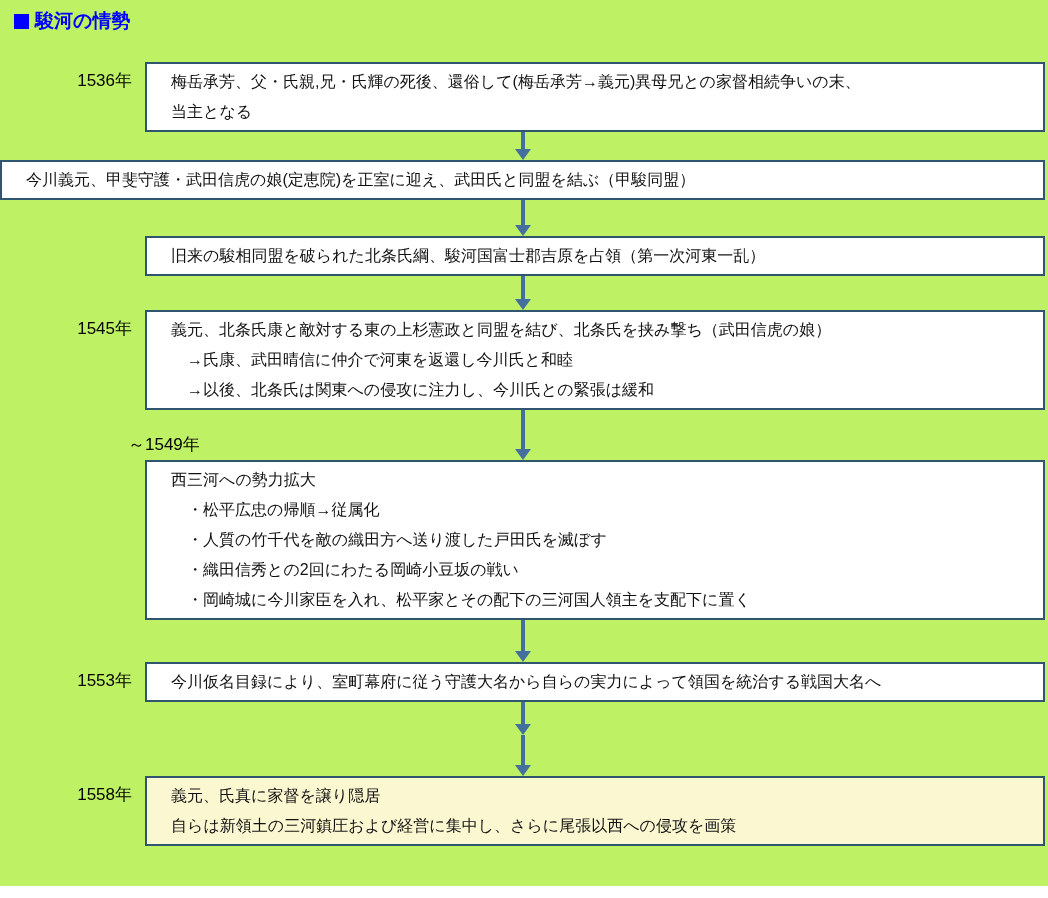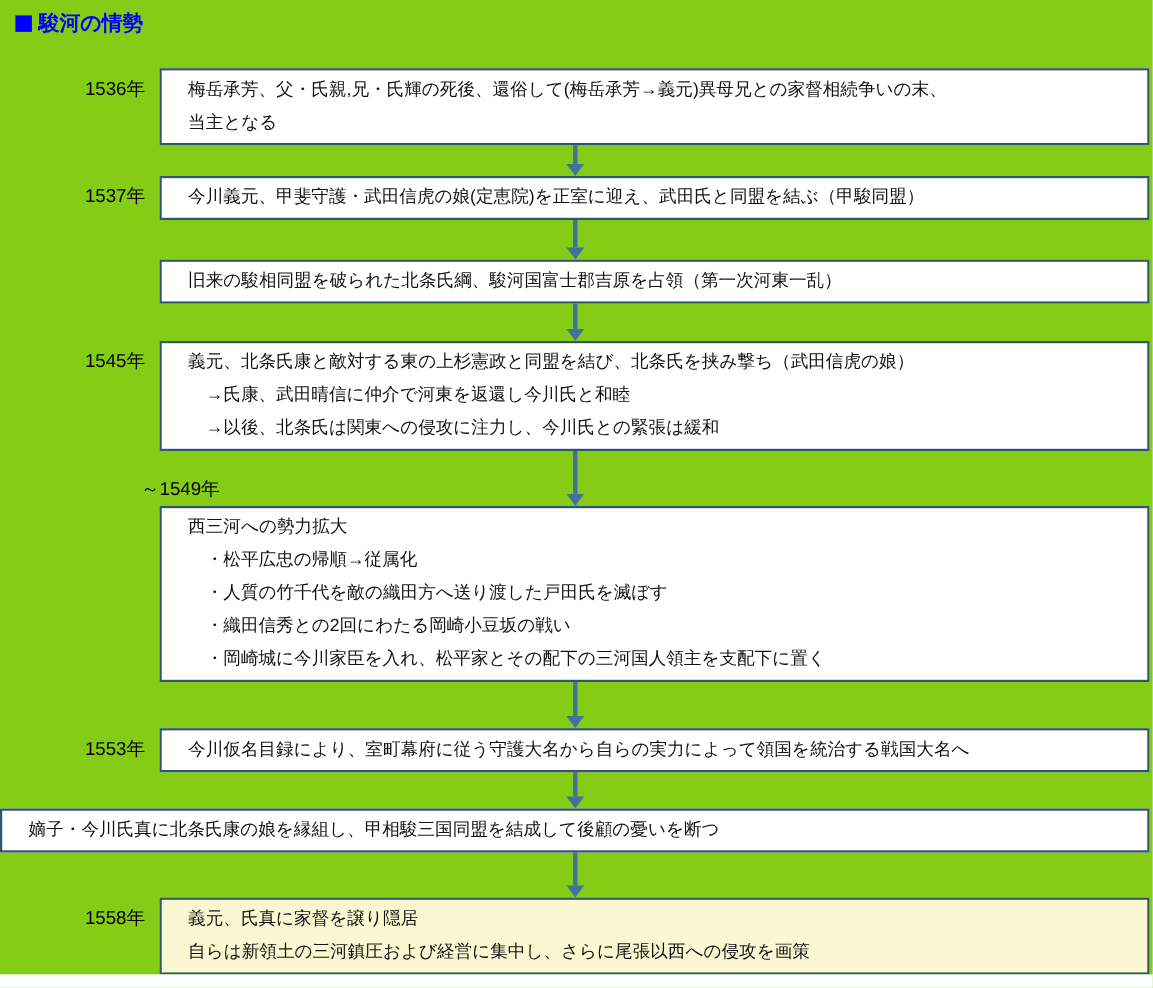--- a/index.html
+++ b/index.html
@@ -1,17 +1,17 @@
 <!DOCTYPE html>
 <html style="--accent: #0000ff; --border: #30556f; --arrow: #44709d; --highlight: #fbf7d0;"><head>
 <meta charset="utf-8">
 <style>
   html,body{margin:0;padding:0;background:#ffffff;}
   body{font-family:"Liberation Sans","DejaVu Sans",sans-serif;color:#111;}
-  .page{position:relative;width:1048px;height:886px;box-sizing:border-box;padding:8px 3px 0 0;overflow:hidden;background:#84cc16;}
+  .page{position:relative;width:1048px;height:886px;box-sizing:border-box;padding:8px 3px 0 0;overflow:hidden;background:#bef264;}
   .title{margin:0 0 28px 14px;font-size:19px;color:var(--accent,#0000ff);display:flex;align-items:center;gap:6px;}
   .title .bullet{display:inline-block;width:15px;height:15px;background:var(--accent,#0000ff);}
   .row{display:flex;align-items:flex-start;}
   .year{width:145px;box-sizing:border-box;text-align:right;padding:7px 13px 0 0;font-size:17px;color:#000;flex:none;}
   .box{flex:1;box-sizing:border-box;border:2px solid var(--border,#30556f);background:#fff;padding:3px 24px;}
   .box.highlight{background:var(--highlight,#fbf7d0);}
   .box-text{font-size:16px;line-height:30px;white-space:pre-line;}
   .gap{display:flex;position:relative;flex-direction:column;}
   .gap .spacer{width:145px;flex:none;}
   .gap .arrow-area{flex:1;display:flex;justify-content:center;}
@@ -41,21 +41,20 @@
     <div class="spacer"></div>
     <div class="arrow-area">
       <div class="arrow">
           <div class="stem"></div>
           <div class="head"></div>
         </div>
     </div>
   </div>
 
   <div class="row">
-    <div class="year">1537年</div>
     <div class="box">
         <div class="box-text">今川義元、甲斐守護・武田信虎の娘(定恵院)を正室に迎え、武田氏と同盟を結ぶ（甲駿同盟）</div>
       </div>
   </div>
   <div class="gap" style="height:36px">
     <div class="spacer"></div>
     <div class="arrow-area">
       <div class="arrow">
           <div class="stem"></div>
           <div class="head"></div>
@@ -128,23 +127,20 @@
     <div class="spacer"></div>
     <div class="arrow-area">
       <div class="arrow">
           <div class="stem"></div>
           <div class="head"></div>
         </div>
     </div>
   </div>
 
   <div class="row">
-    <div class="box">
-        <div class="box-text">嫡子・今川氏真に北条氏康の娘を縁組し、甲相駿三国同盟を結成して後顧の憂いを断つ</div>
-      </div>
   </div>
   <div class="gap" style="height:41px">
     <div class="spacer"></div>
     <div class="arrow-area">
       <div class="arrow">
           <div class="stem"></div>
           <div class="head"></div>
         </div>
     </div>
   </div>

